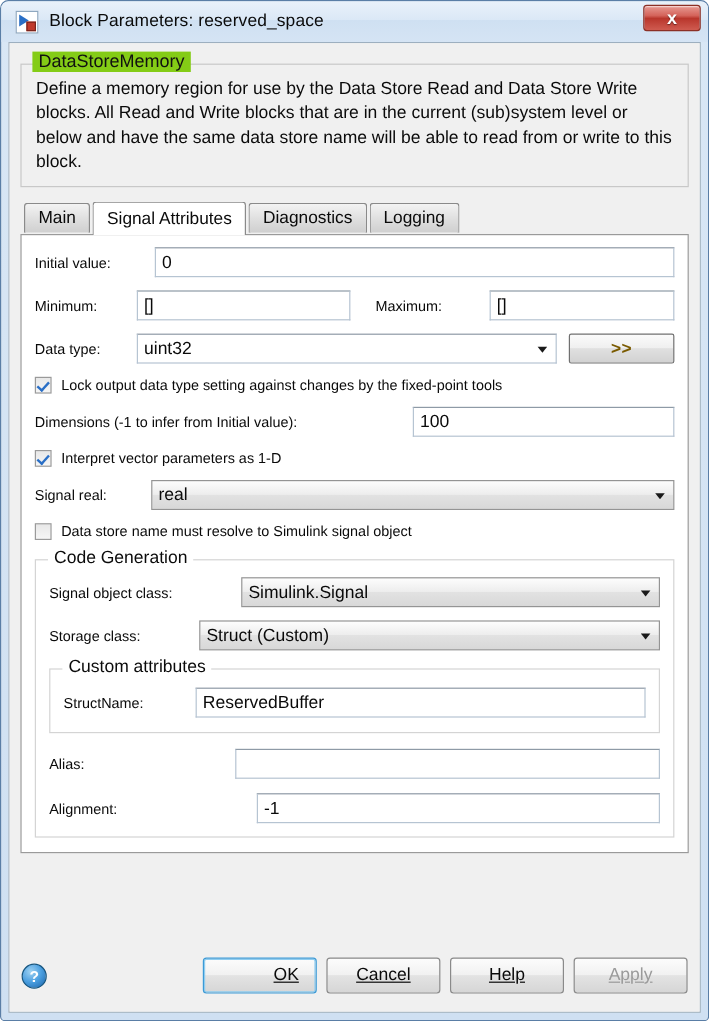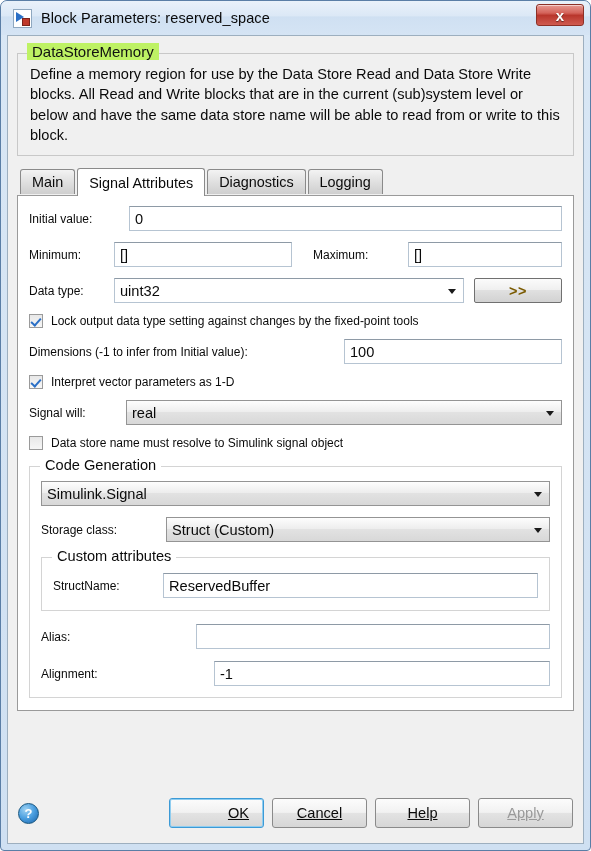--- a/index.html
+++ b/index.html
@@ -112,21 +112,21 @@
     background: #f0f0f0;
     position: relative;
     margin-top: 9px;
     padding: 10px 12px 10px 12px;
     box-sizing: border-box;
   }
   .desc-legend {
     position: absolute;
     top: -11px;
     left: 9px;
-    background: #bef264;
+    background: #84cc16;
     padding: 0 5px;
     font-size: 15px;
     color: #111;
   }
   .desc-text {
     font-size: 14.6px;
     line-height: 1.39;
     color: #0a0a0a;
     margin: 0;
   }
@@ -403,36 +403,37 @@
           <span class="lbl" style="width:315px;">Dimensions (-1 to infer from Initial value):</span>
           <div class="txt" style="flex:1 1 auto;">100</div>
         </div>
 
         <div class="cb-row">
           <span class="cbox checked"></span>
           <span class="lbl">Interpret vector parameters as 1-D</span>
         </div>
 
         <div class="row">
-          <span class="lbl" style="width:97px;">Signal will:</span>
+          <span class="lbl" style="width:97px;">Signal real:</span>
           <div class="combo" style="flex:1 1 auto;">
             <span>real</span>
             <span class="arrow"></span>
           </div>
         </div>
 
         <div class="cb-row" style="margin-bottom:4px;">
           <span class="cbox"></span>
           <span class="lbl">Data store name must resolve to Simulink signal object</span>
         </div>
 
         <div class="grp">
           <span class="legend">Code Generation</span>
 
           <div class="row">
+            <span class="lbl" style="width:160px;">Signal object class:</span>
             <div class="combo" style="flex:1 1 auto;">
               <span>Simulink.Signal</span>
               <span class="arrow"></span>
             </div>
           </div>
 
           <div class="row">
             <span class="lbl" style="width:125px;">Storage class:</span>
             <div class="combo" style="flex:1 1 auto;">
               <span>Struct (Custom)</span>

